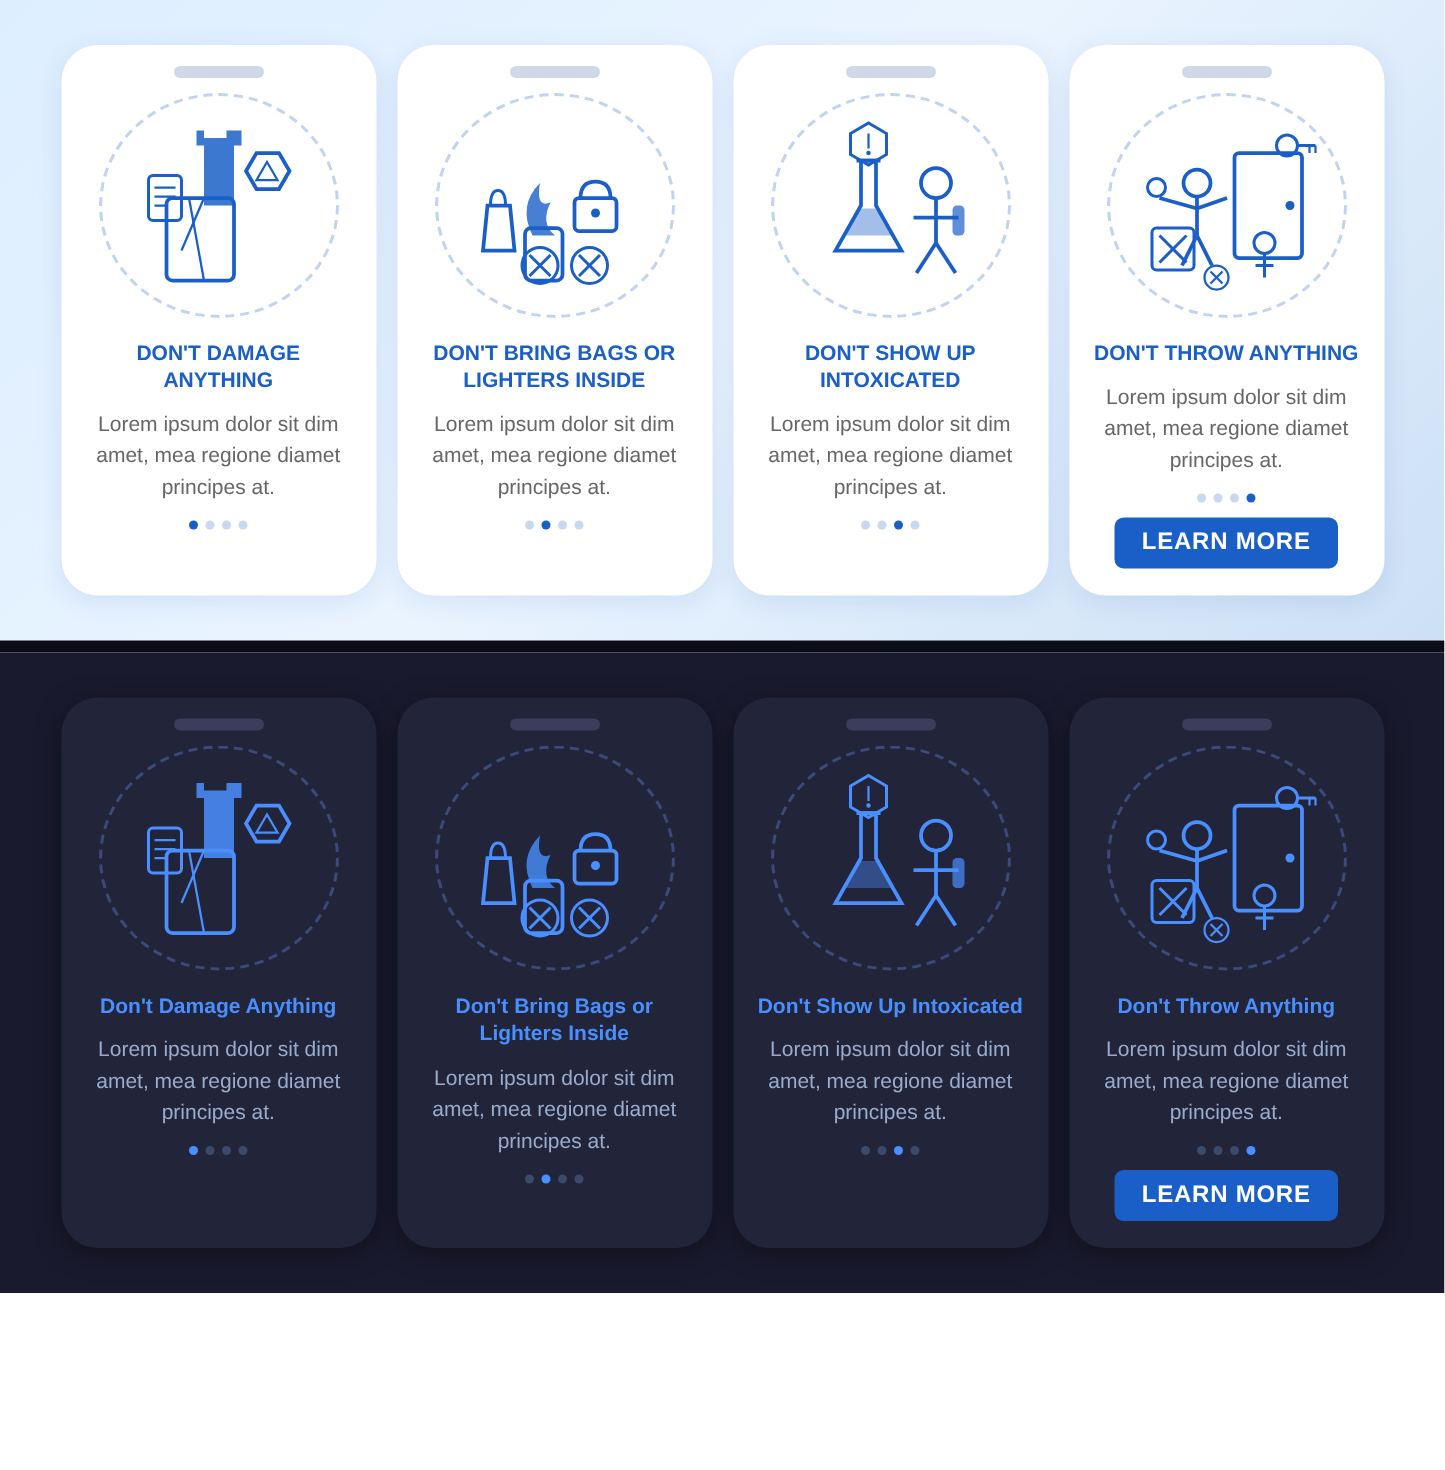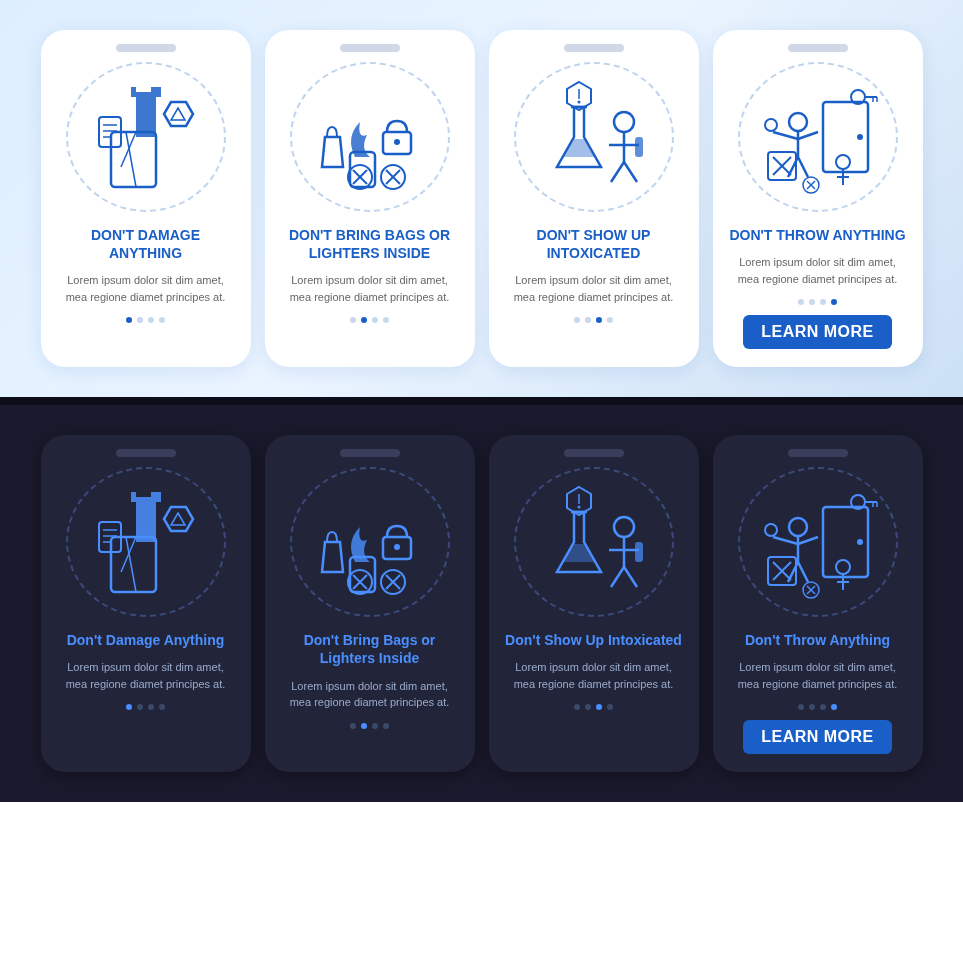--- a/index.html
+++ b/index.html
@@ -88,21 +88,21 @@
       text-align: center;
       margin-bottom: 10px;
       line-height: 1.3;
       text-transform: uppercase;
     }
     .light .card-title { color: #1a5fc8; }
     .dark .card-title { color: #4a8fff; text-transform: none; }
 
     
     .card-body {
-      font-size: 11px;
+      font-size: 14px;
       text-align: center;
       line-height: 1.5;
       margin-bottom: 12px;
     }
     .light .card-body { color: #666; }
     .dark .card-body { color: #9aaccc; }
 
     
     .dots {
       display: flex;

